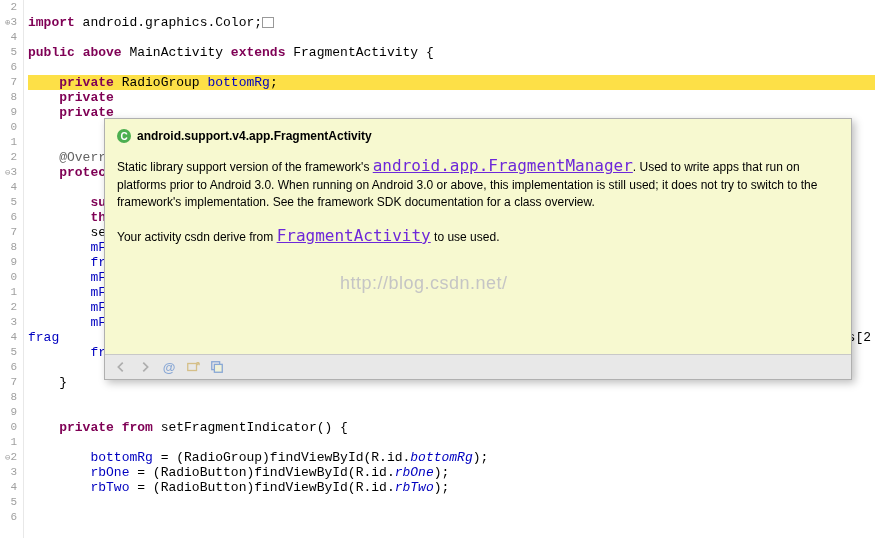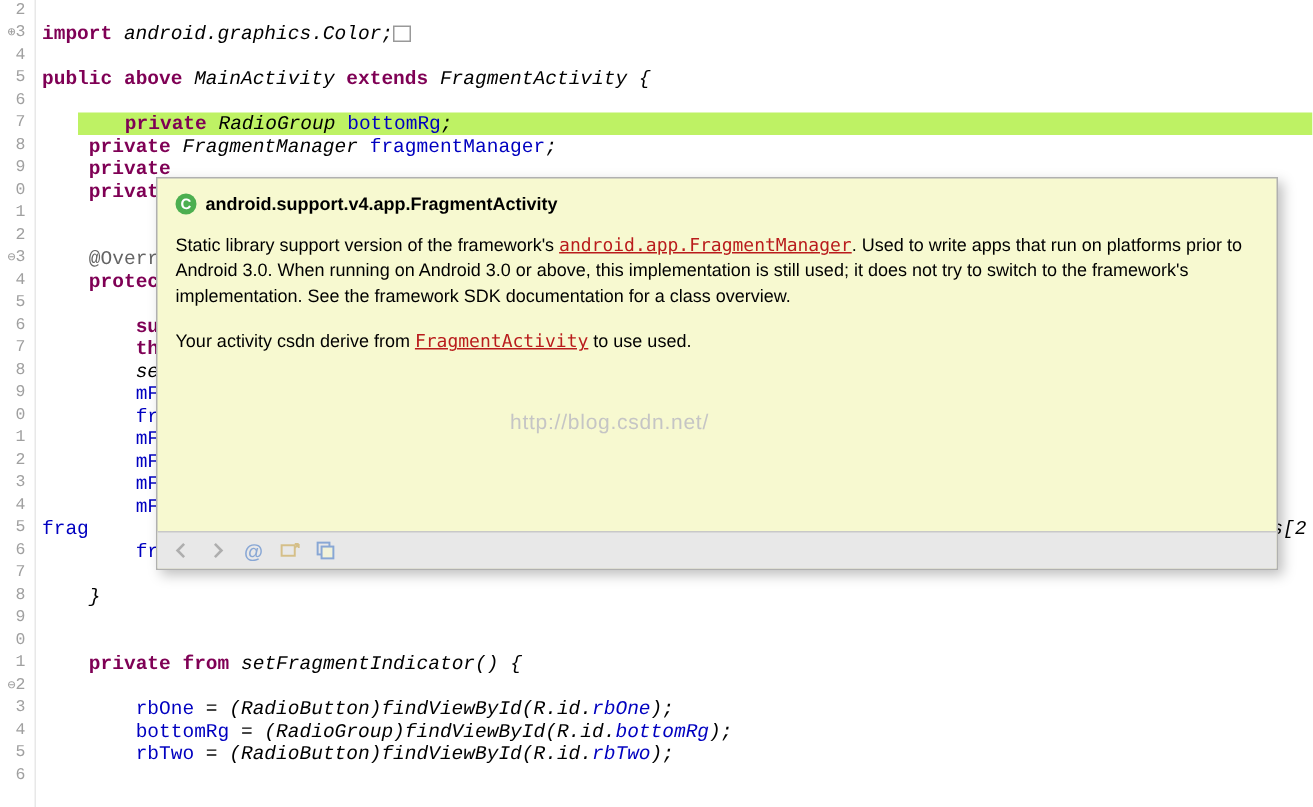--- a/index.html
+++ b/index.html
@@ -41,27 +41,26 @@
       flex: 1;
       padding-left: 4px;
       position: relative;
     }
     .code-line {
       height: 15px;
       line-height: 15px;
       white-space: pre;
     }
     .highlight {
-      background: #bef264;
-      margin-left: 24px;
+      background: #fde047;
     }
     .kw { color: #7f0055; font-weight: bold; }
     .field { color: #0000c0; }
     .fielditalic { color: #0000c0; font-style: italic; }
-    .plain { color: #000000; font-style: italic; }
+    .plain { color: #000000; }
     .annotation { color: #646464; }
     .colbox {
       display: inline-block;
       width: 12px;
       height: 11px;
       border: 1px solid #999;
       vertical-align: middle;
     }
     .tooltip {
       position: absolute;
@@ -97,24 +96,24 @@
       justify-content: center;
       color: #fff;
       font-size: 10px;
       font-weight: bold;
     }
     .tooltip-para {
       line-height: 1.4;
       margin-bottom: 14px;
     }
     .tooltip-link {
-      color: #b91c1c;
+      color: #6d28d9;
       text-decoration: underline;
       font-family: Consolas, Monaco, monospace;
-      font-size: 12px;
+      font-size: 16px;
     }
     .tooltip-toolbar {
       background: #e8e8e8;
       border-top: 1px solid #c8c8c8;
       padding: 4px 8px;
       display: flex;
       gap: 8px;
       align-items: center;
     }
     .tb-btn {
@@ -125,21 +124,21 @@
       justify-content: center;
       opacity: 0.6;
       cursor: pointer;
     }
     .tb-btn svg { width: 14px; height: 14px; }
     .watermark {
       position: absolute;
       left: 340px;
       top: 273px;
       font-family: "Segoe UI", sans-serif;
-      font-size: 14px;
+      font-size: 18px;
       color: #c5c5c5;
       z-index: 20;
       pointer-events: none;
       letter-spacing: 0.5px;
     }
   </style>
 </head>
 <body>
 
 <div class="editor">
@@ -181,21 +180,20 @@
     <div class="gutter-line">6</div>
   </div>
 
   <div class="code">
     <div class="code-line"></div>
     <div class="code-line"><span class="kw">import</span><span class="plain"> android.graphics.Color;</span><span class="colbox"></span></div>
     <div class="code-line"></div>
     <div class="code-line"><span class="kw">public</span> <span class="kw">above</span><span class="plain"> MainActivity </span><span class="kw">extends</span><span class="plain"> FragmentActivity {</span></div>
     <div class="code-line"></div>
     <div class="code-line highlight">    <span class="kw">private</span><span class="plain"> RadioGroup </span><span class="field">bottomRg</span><span class="plain">;</span></div>
-    <div class="code-line">    <span class="kw">private</span><span class="plain"> FragmentManager </span><span class="field">fragmentManager</span><span class="plain">;</span></div>
     <div class="code-line">    <span class="kw">private</span><span class="plain"> </span></div>
     <div class="code-line">    <span class="kw">private</span><span class="plain"> </span></div>
     <div class="code-line"></div>
     <div class="code-line"></div>
     <div class="code-line">    <span class="annotation">@Overrid</span></div>
     <div class="code-line">    <span class="kw">protected</span><span class="plain"> </span></div>
     <div class="code-line"></div>
     <div class="code-line">        <span class="kw">supe</span></div>
     <div class="code-line">        <span class="kw">this</span></div>
     <div class="code-line">        <span class="plain">setC</span></div>
@@ -206,22 +204,22 @@
     <div class="code-line">        <span class="field">mFra</span></div>
     <div class="code-line">        <span class="field">mFra</span></div>
     <div class="code-line" style="display:flex;justify-content:space-between;padding-right:4px">        <span class="field">frag</span><span class="plain">ts[2</span></div>
     <div class="code-line">        <span class="field">frag</span></div>
     <div class="code-line"></div>
     <div class="code-line"><span class="plain">    }</span></div>
     <div class="code-line"></div>
     <div class="code-line"></div>
     <div class="code-line">    <span class="kw">private</span> <span class="kw">from</span><span class="plain"> setFragmentIndicator() {</span></div>
     <div class="code-line"></div>
+    <div class="code-line">        <span class="field">bottomRg</span><span class="plain"> = (RadioGroup)findViewById(R.id.</span><span class="fielditalic">bottomRg</span><span class="plain">);</span></div>
     <div class="code-line">        <span class="field">rbOne</span><span class="plain"> = (RadioButton)findViewById(R.id.</span><span class="fielditalic">rbOne</span><span class="plain">);</span></div>
-    <div class="code-line">        <span class="field">bottomRg</span><span class="plain"> = (RadioGroup)findViewById(R.id.</span><span class="fielditalic">bottomRg</span><span class="plain">);</span></div>
     <div class="code-line">        <span class="field">rbTwo</span><span class="plain"> = (RadioButton)findViewById(R.id.</span><span class="fielditalic">rbTwo</span><span class="plain">);</span></div>
   </div>
 </div>
 
 <div class="tooltip">
   <div class="tooltip-body">
     <div class="tooltip-title">
       <span class="tooltip-title-icon">C</span>
       <span>android.support.v4.app.FragmentActivity</span>
     </div>

